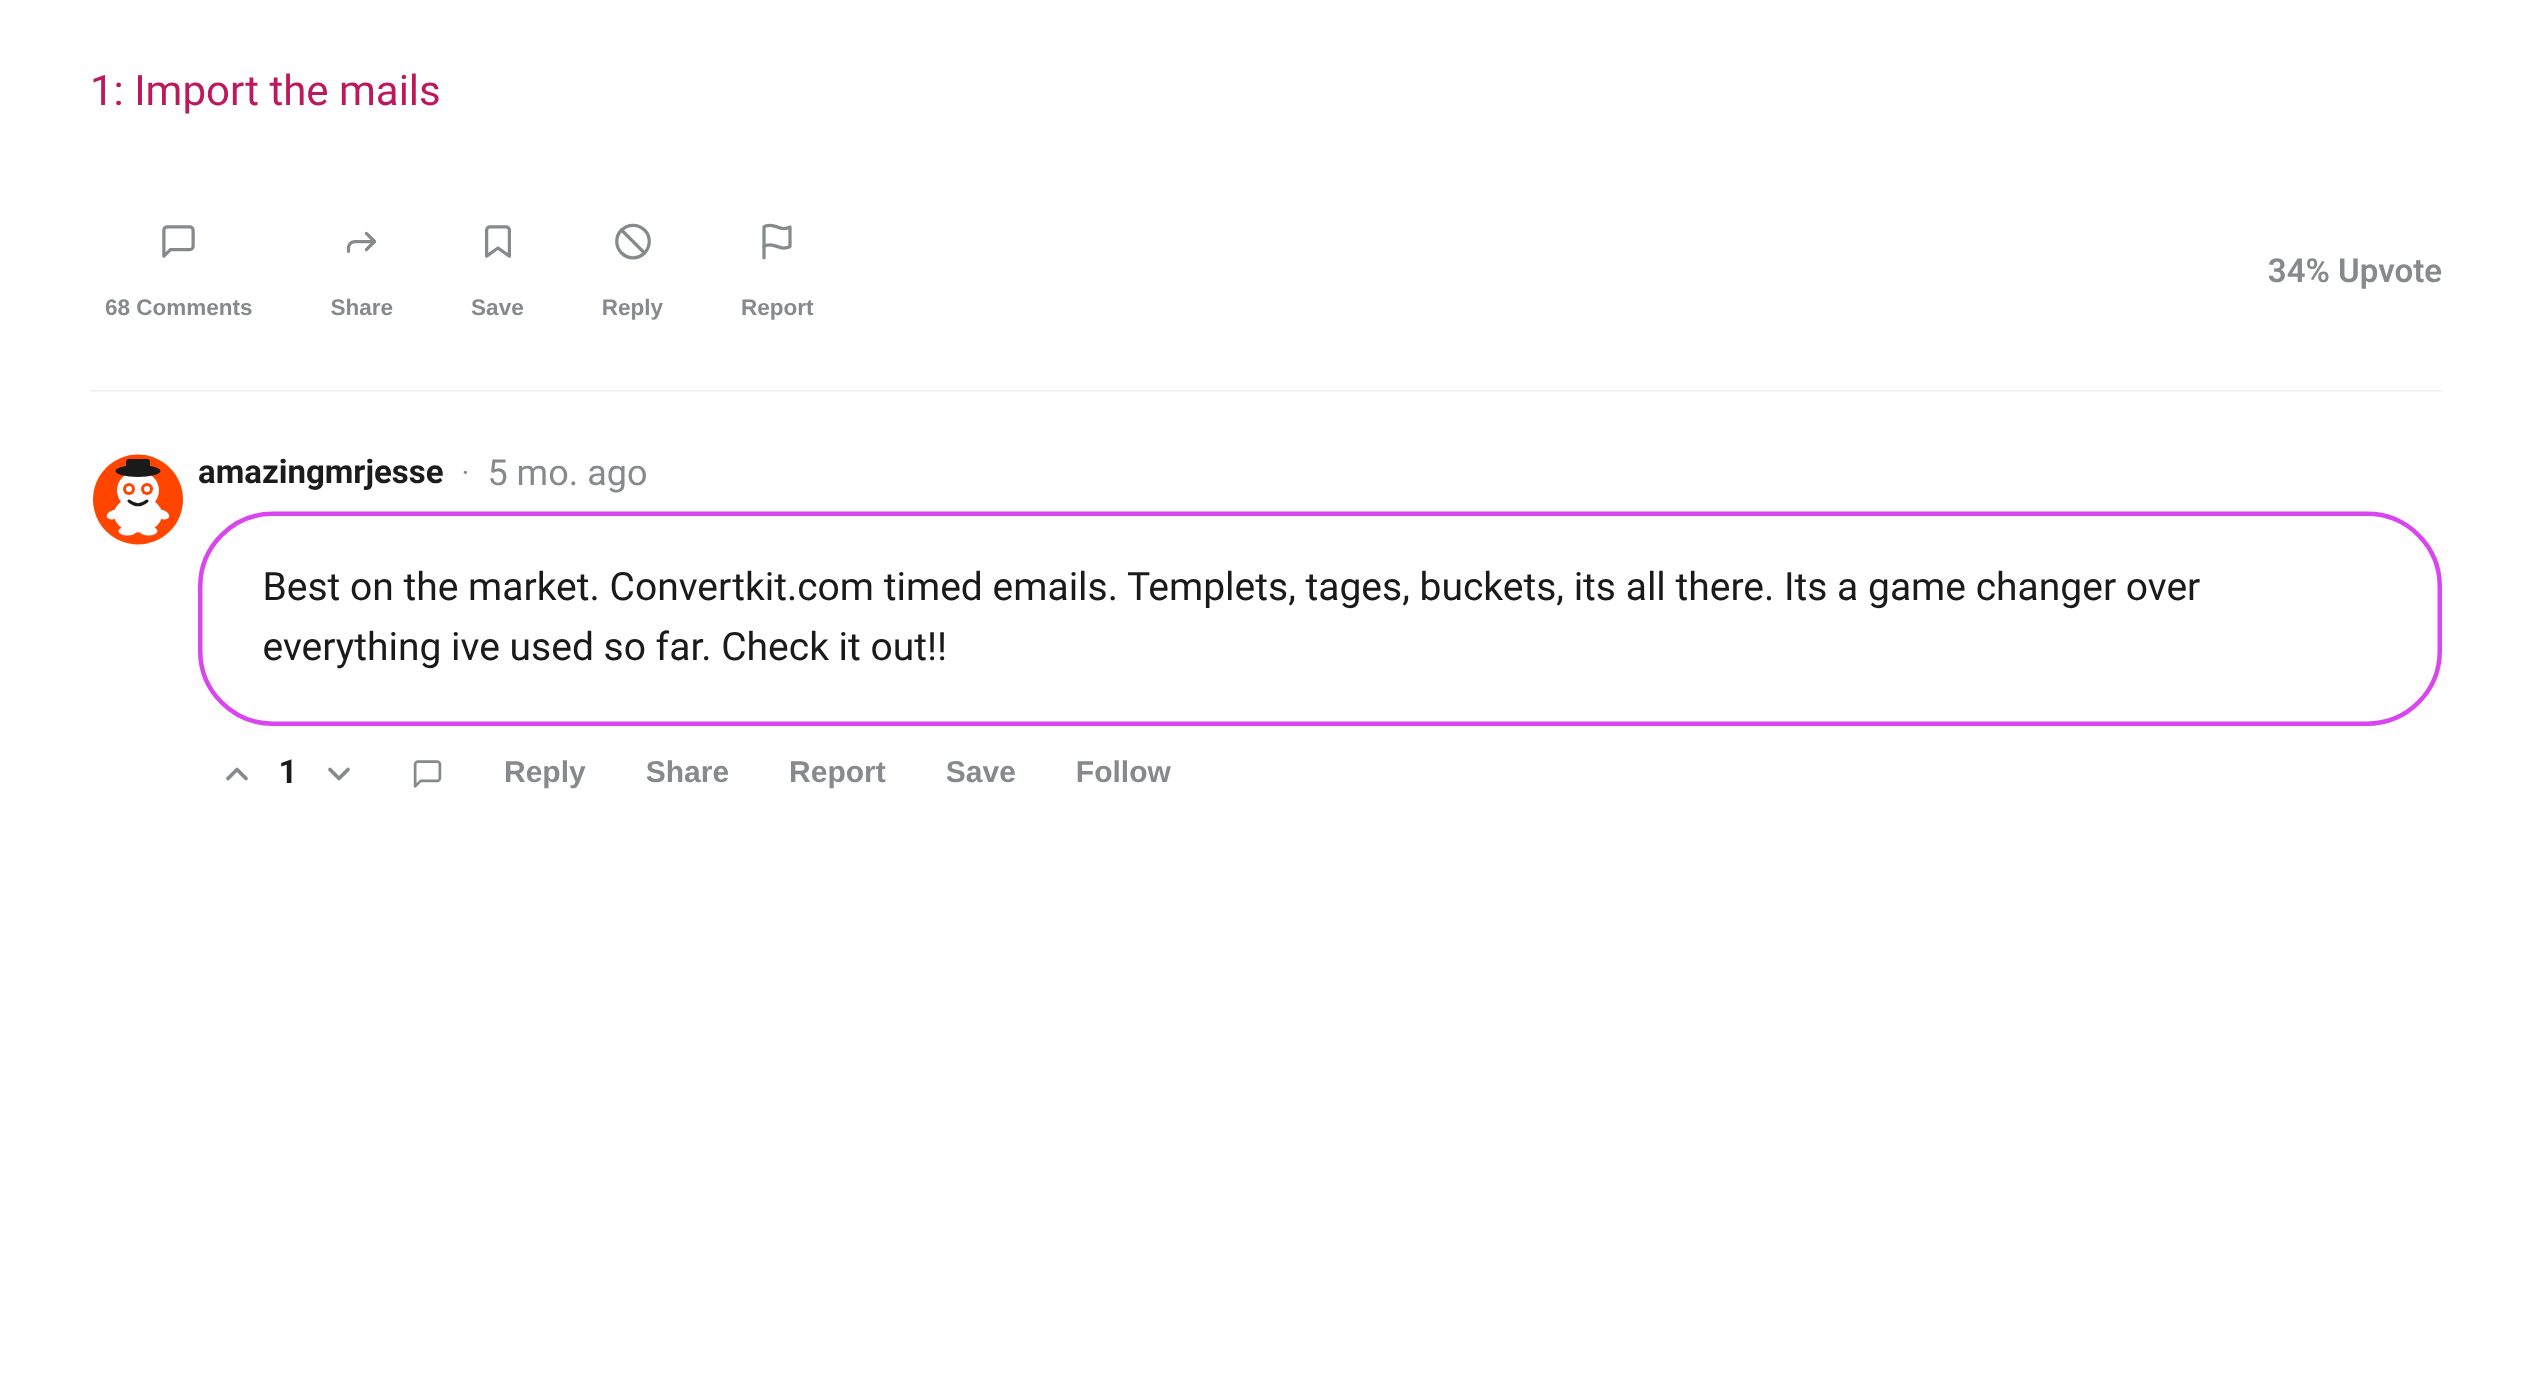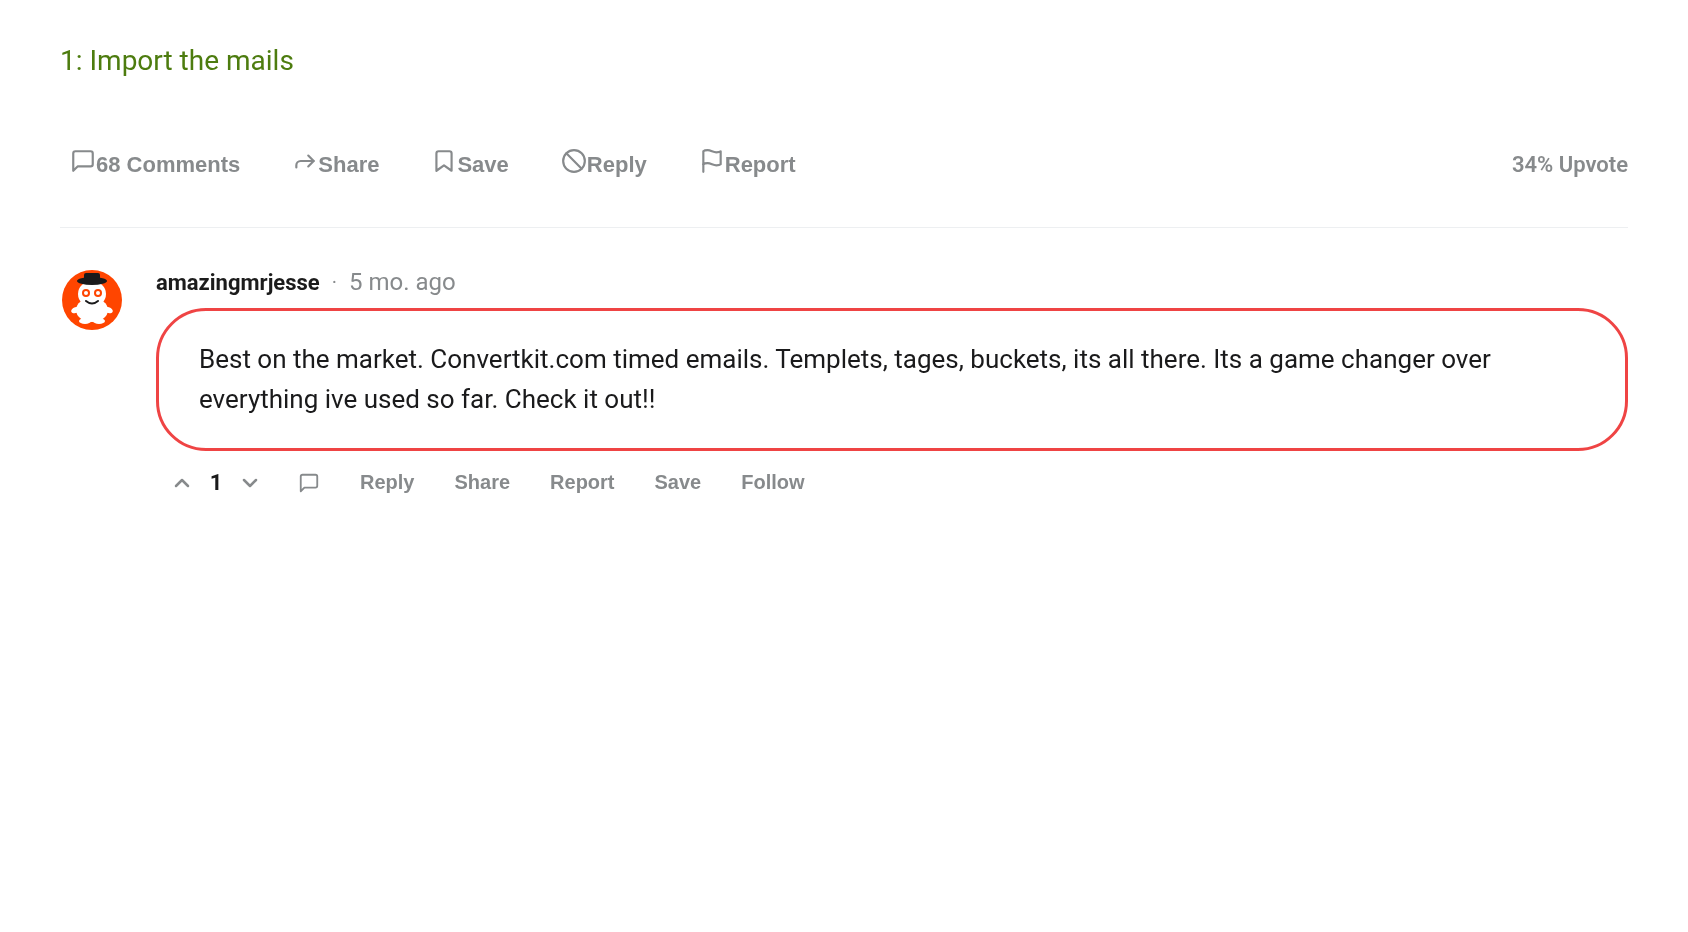--- a/index.html
+++ b/index.html
@@ -8,69 +8,70 @@
       font-family: -apple-system, BlinkMacSystemFont, 'Segoe UI', Roboto, sans-serif;
       color: #1c1c1c;
       padding: 40px 60px;
       max-width: 1688px;
     }
 
     .post-body {
       font-size: 28px;
       line-height: 1.5;
       margin-bottom: 40px;
-      color: #4d7c0f;
+      color: #be185d;
     }
 
     .post-body p {
       margin-bottom: 28px;
     }
 
     .post-actions {
       display: flex;
       align-items: center;
       gap: 32px;
       padding: 20px 0 40px 0;
       border-bottom: 1px solid #edeff1;
       flex-wrap: wrap;
     }
 
     .action-btn {
       display: flex;
       align-items: center;
-      gap: 0;
+      gap: 16px;
       background: none;
       border: none;
       cursor: pointer;
       color: #878a8c;
-      font-size: 22px;
+      font-size: 15px;
       font-weight: 600;
       padding: 6px 10px;
       border-radius: 4px;
+      flex-direction: column;
     }
 
     .action-btn .icon {
       font-size: 26px;
       color: #878a8c;
     }
 
     .upvote-stat {
       margin-left: auto;
       color: #878a8c;
       font-size: 22px;
       font-weight: 600;
     }
 
     .comment-section {
       margin-top: 40px;
     }
 
     .comment {
       display: flex;
-      gap: 32px;
+      gap: 8px;
       margin-top: 34px;
     }
 
     .avatar {
       width: 64px;
       height: 64px;
       flex-shrink: 0;
     }
 
     .avatar svg {
@@ -94,21 +95,21 @@
       font-size: 22px;
       color: #1c1c1c;
     }
 
     .comment-time {
       color: #878a8c;
       font-size: 24px;
     }
 
     .comment-text-box {
-      border: 3px solid #ef4444;
+      border: 3px solid #d946ef;
       border-radius: 50px;
       padding: 28px 40px;
       font-size: 26px;
       line-height: 1.55;
       color: #1a1a1b;
       position: relative;
     }
 
     .comment-actions {
       display: flex;

